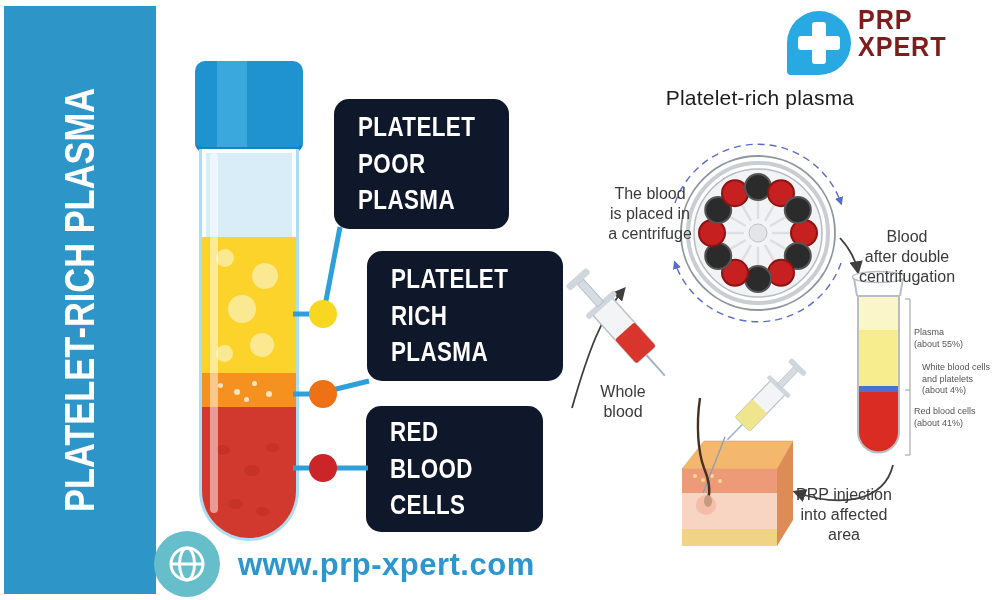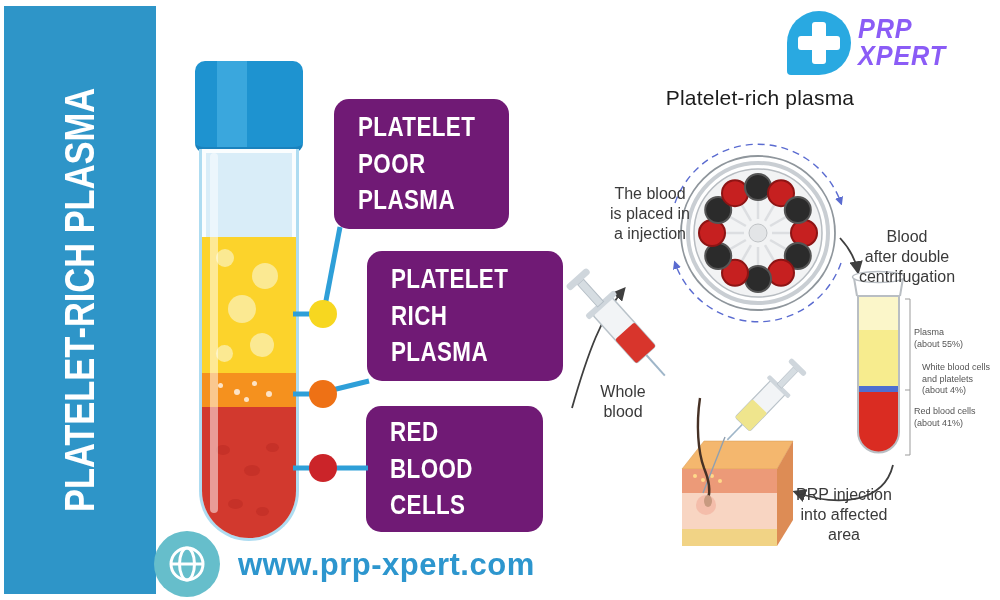--- a/index.html
+++ b/index.html
@@ -24,33 +24,33 @@
   .layer-yellow{top:88px;height:136px;background:#fcd32b;}
   .layer-orange{top:224px;height:34px;background:#f5911e;}
   .layer-red{top:258px;height:132px;background:#d2392e;}
   .bubble{position:absolute;border-radius:50%;background:#fbe992;}
   .speck{position:absolute;border-radius:50%;background:rgba(255,255,255,.75);}
   .blob{position:absolute;border-radius:50%;background:#c63128;}
   .glass-shine{position:absolute;left:8px;top:4px;width:8px;height:360px;
                background:rgba(255,255,255,.5);border-radius:4px;}
 
   
-  .callout{background:#701a75;border-radius:15px;color:#fff;font-weight:bold;
+  .callout{background:#0f172a;border-radius:15px;color:#fff;font-weight:bold;
            display:flex;flex-direction:column;justify-content:center;padding-left:24px;box-sizing:border-box;}
   .callout span{display:block;font-size:28px;line-height:1.32;transform:scaleX(0.8);transform-origin:left center;letter-spacing:0.5px;}
   .callout1{left:334px;top:99px;width:175px;height:130px;}
   .callout2{left:367px;top:251px;width:196px;height:130px;}
   .callout3{left:366px;top:406px;width:177px;height:126px;}
 
   
   .logo-badge{left:787px;top:11px;width:64px;height:64px;background:#29A9E1;
               border-radius:32px 32px 32px 4px;}
   .logo-cross-v{position:absolute;left:25px;top:11px;width:14px;height:42px;background:#fff;border-radius:3px;}
   .logo-cross-h{position:absolute;left:11px;top:25px;width:42px;height:14px;background:#fff;border-radius:3px;}
-  .logo-text{left:858px;top:15px;color:#8b5cf6;font-weight:bold;font-style:italic;}
+  .logo-text{left:858px;top:6px;color:#7f1d1d;font-weight:bold;}
   .logo-text span{display:block;font-size:28px;line-height:0.98;letter-spacing:1px;transform:scaleX(0.9);transform-origin:left center;}
 
   
   .dg-title{left:630px;top:86px;width:260px;text-align:center;font-size:21px;color:#1c1c1c;letter-spacing:0.2px;}
   .dg-label{font-size:16px;line-height:1.25;color:#3a3a3a;text-align:center;}
   .dg-label span{display:block;}
   .lbl-centrifuge{left:600px;top:184px;width:100px;}
   .lbl-after{left:858px;top:227px;width:98px;}
   .lbl-whole{left:594px;top:382px;width:58px;}
   .lbl-injection{left:790px;top:485px;width:108px;}
@@ -239,21 +239,21 @@
       <ellipse cx="878.5" cy="277" rx="26" ry="5.5" fill="#ffffff" stroke="#b9bec3" stroke-width="1.5"></ellipse>
       <path d="M905,299 L910,299 L910,455 L905,455 M905,390 L910,390" stroke="#9b9b9b" stroke-width="1" fill="none"></path>
     </g>
   </svg>
 
   <div class="abs dg-title">Platelet-rich plasma</div>
 
   <div class="abs dg-label lbl-centrifuge">
     <span>The blood</span>
     <span>is placed in</span>
-    <span>a injection</span>
+    <span>a centrifuge</span>
   </div>
   <div class="abs dg-label lbl-after">
     <span>Blood</span>
     <span>after double</span>
     <span>centrifugation</span>
   </div>
   <div class="abs dg-label lbl-whole">
     <span>Whole</span>
     <span>blood</span>
   </div>

